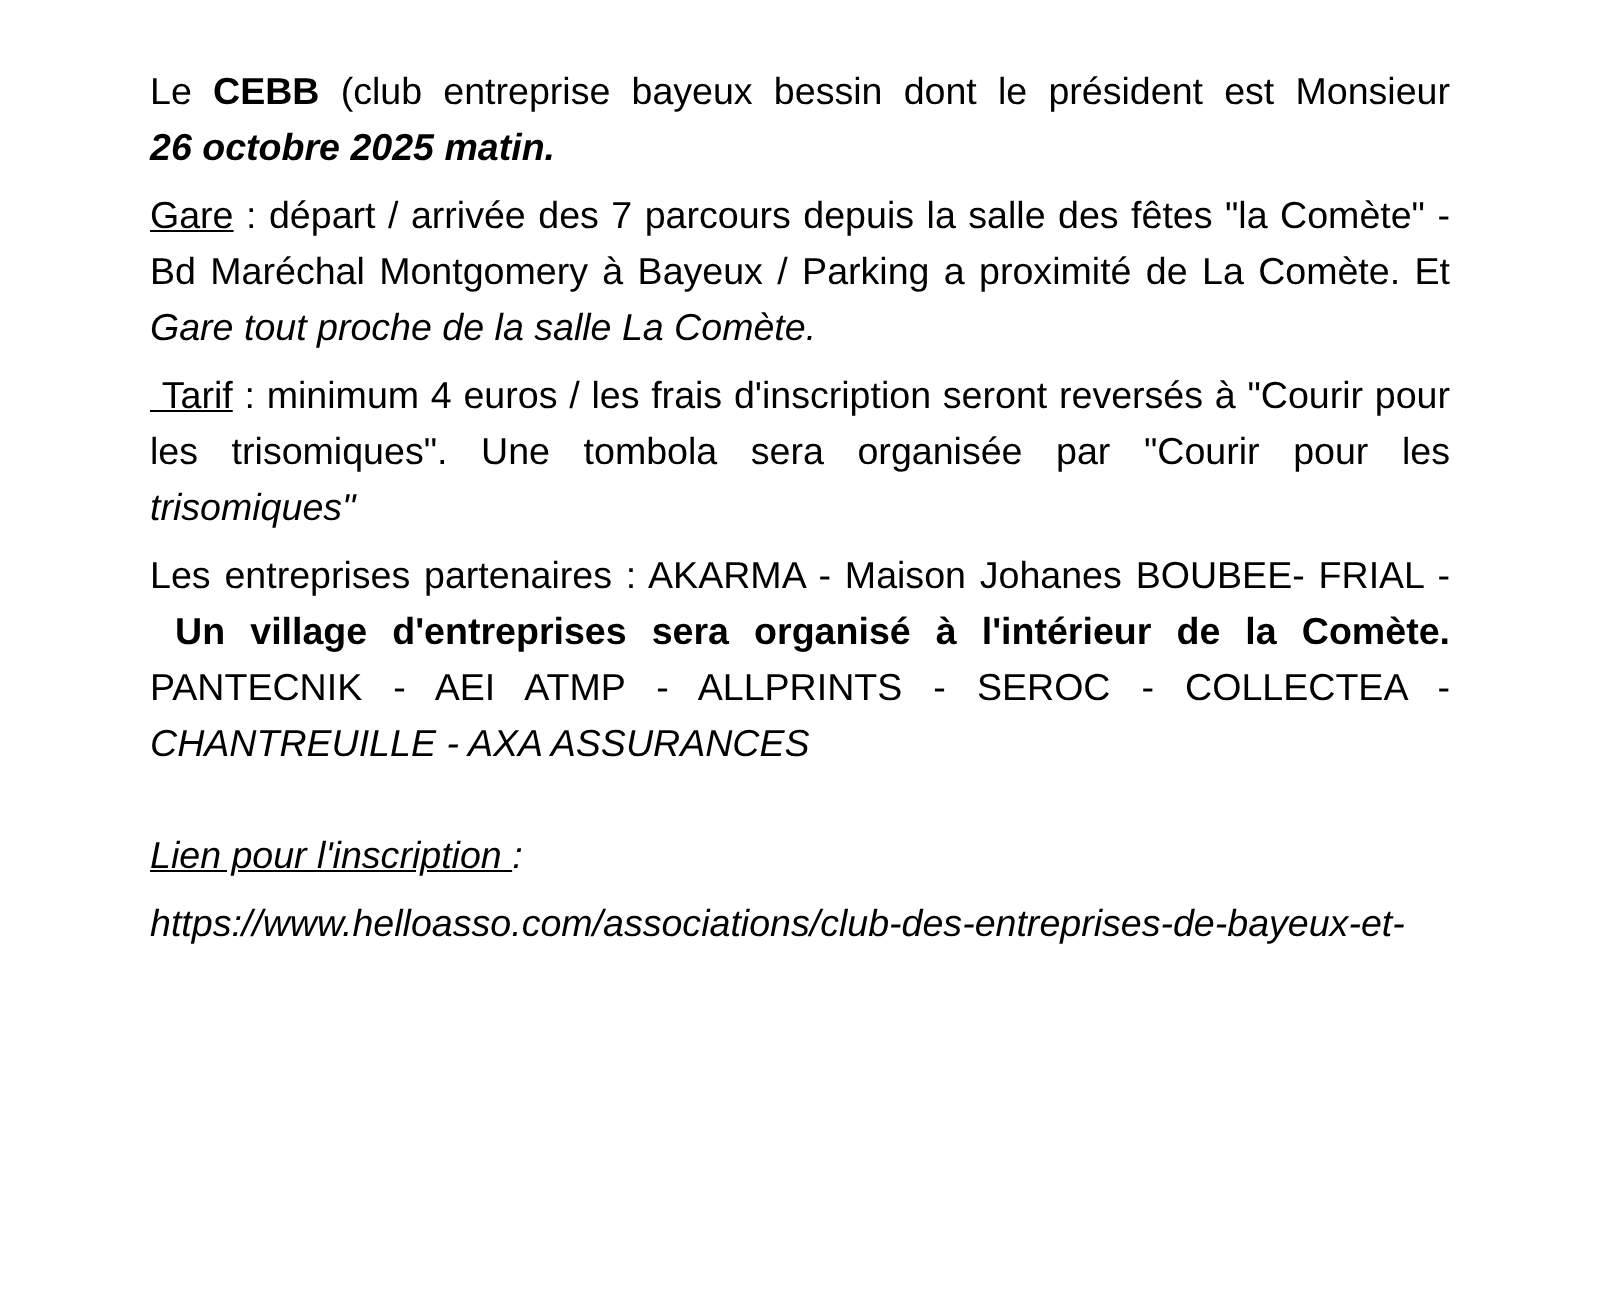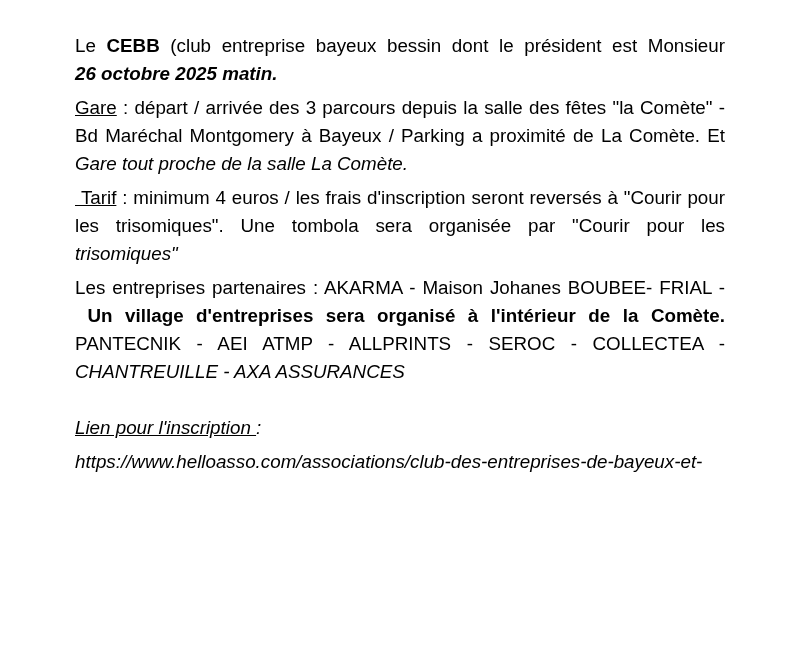--- a/index.html
+++ b/index.html
@@ -46,21 +46,21 @@
 </style>
 </head>
 <body>
 
 <div class="doc" id="doc">
     <div class="para">
       <div class="line"><span class="run">Le </span><span class="run bold">CEBB</span><span class="run"> (club entreprise bayeux bessin dont le président est Monsieur</span></div>
       <div class="line left"><span class="run bold">26 octobre 2025 matin.</span></div>
     </div>
     <div class="para">
-      <div class="line"><span class="run underline">Gare</span><span class="run"> : départ / arrivée des 3 parcours depuis la salle des fêtes "la Comète" -</span></div>
+      <div class="line"><span class="run underline">Gare</span><span class="run"> : départ / arrivée des 7 parcours depuis la salle des fêtes "la Comète" -</span></div>
       <div class="line"><span class="run">Bd Maréchal Montgomery à Bayeux / Parking a proximité de La Comète. Et</span></div>
       <div class="line left"><span class="run">Gare tout proche de la salle La Comète.</span></div>
     </div>
     <div class="para">
       <div class="line"><span class="run underline">&nbsp;Tarif</span><span class="run"> : minimum 4 euros / les frais d'inscription seront reversés à "Courir pour</span></div>
       <div class="line"><span class="run">les trisomiques". Une tombola sera organisée par "Courir pour les</span></div>
       <div class="line left"><span class="run">trisomiques"</span></div>
     </div>
     <div class="para">
       <div class="line"><span class="run">Les entreprises partenaires : AKARMA - Maison Johanes BOUBEE- FRIAL -</span></div>

